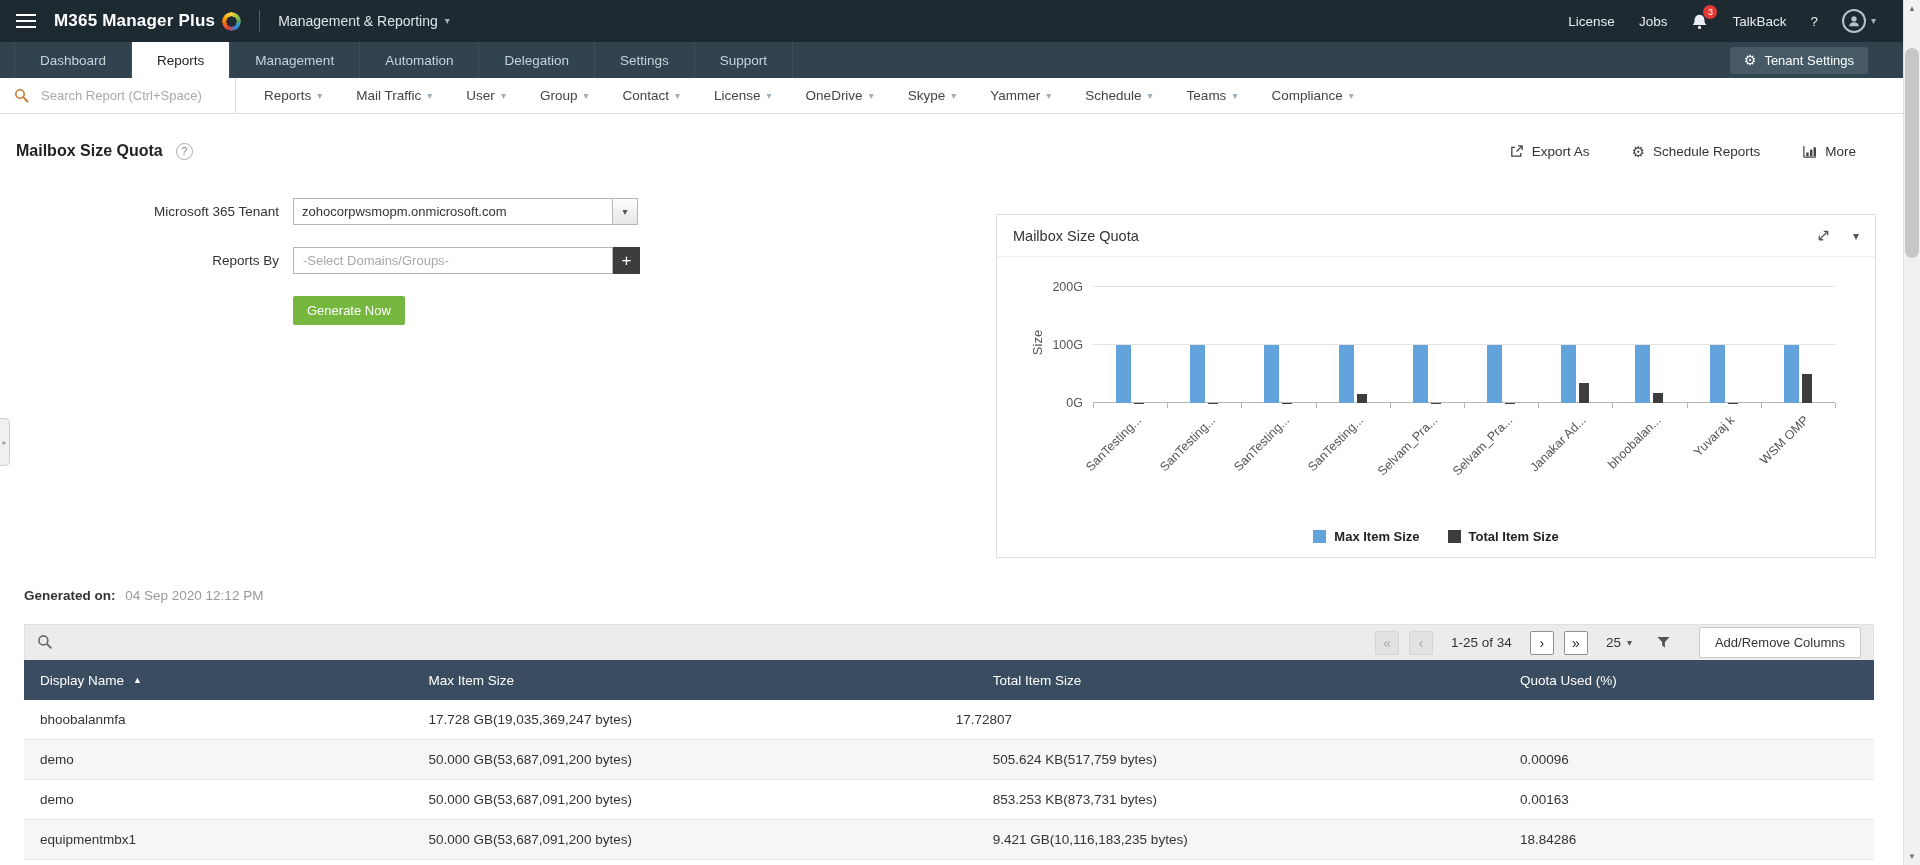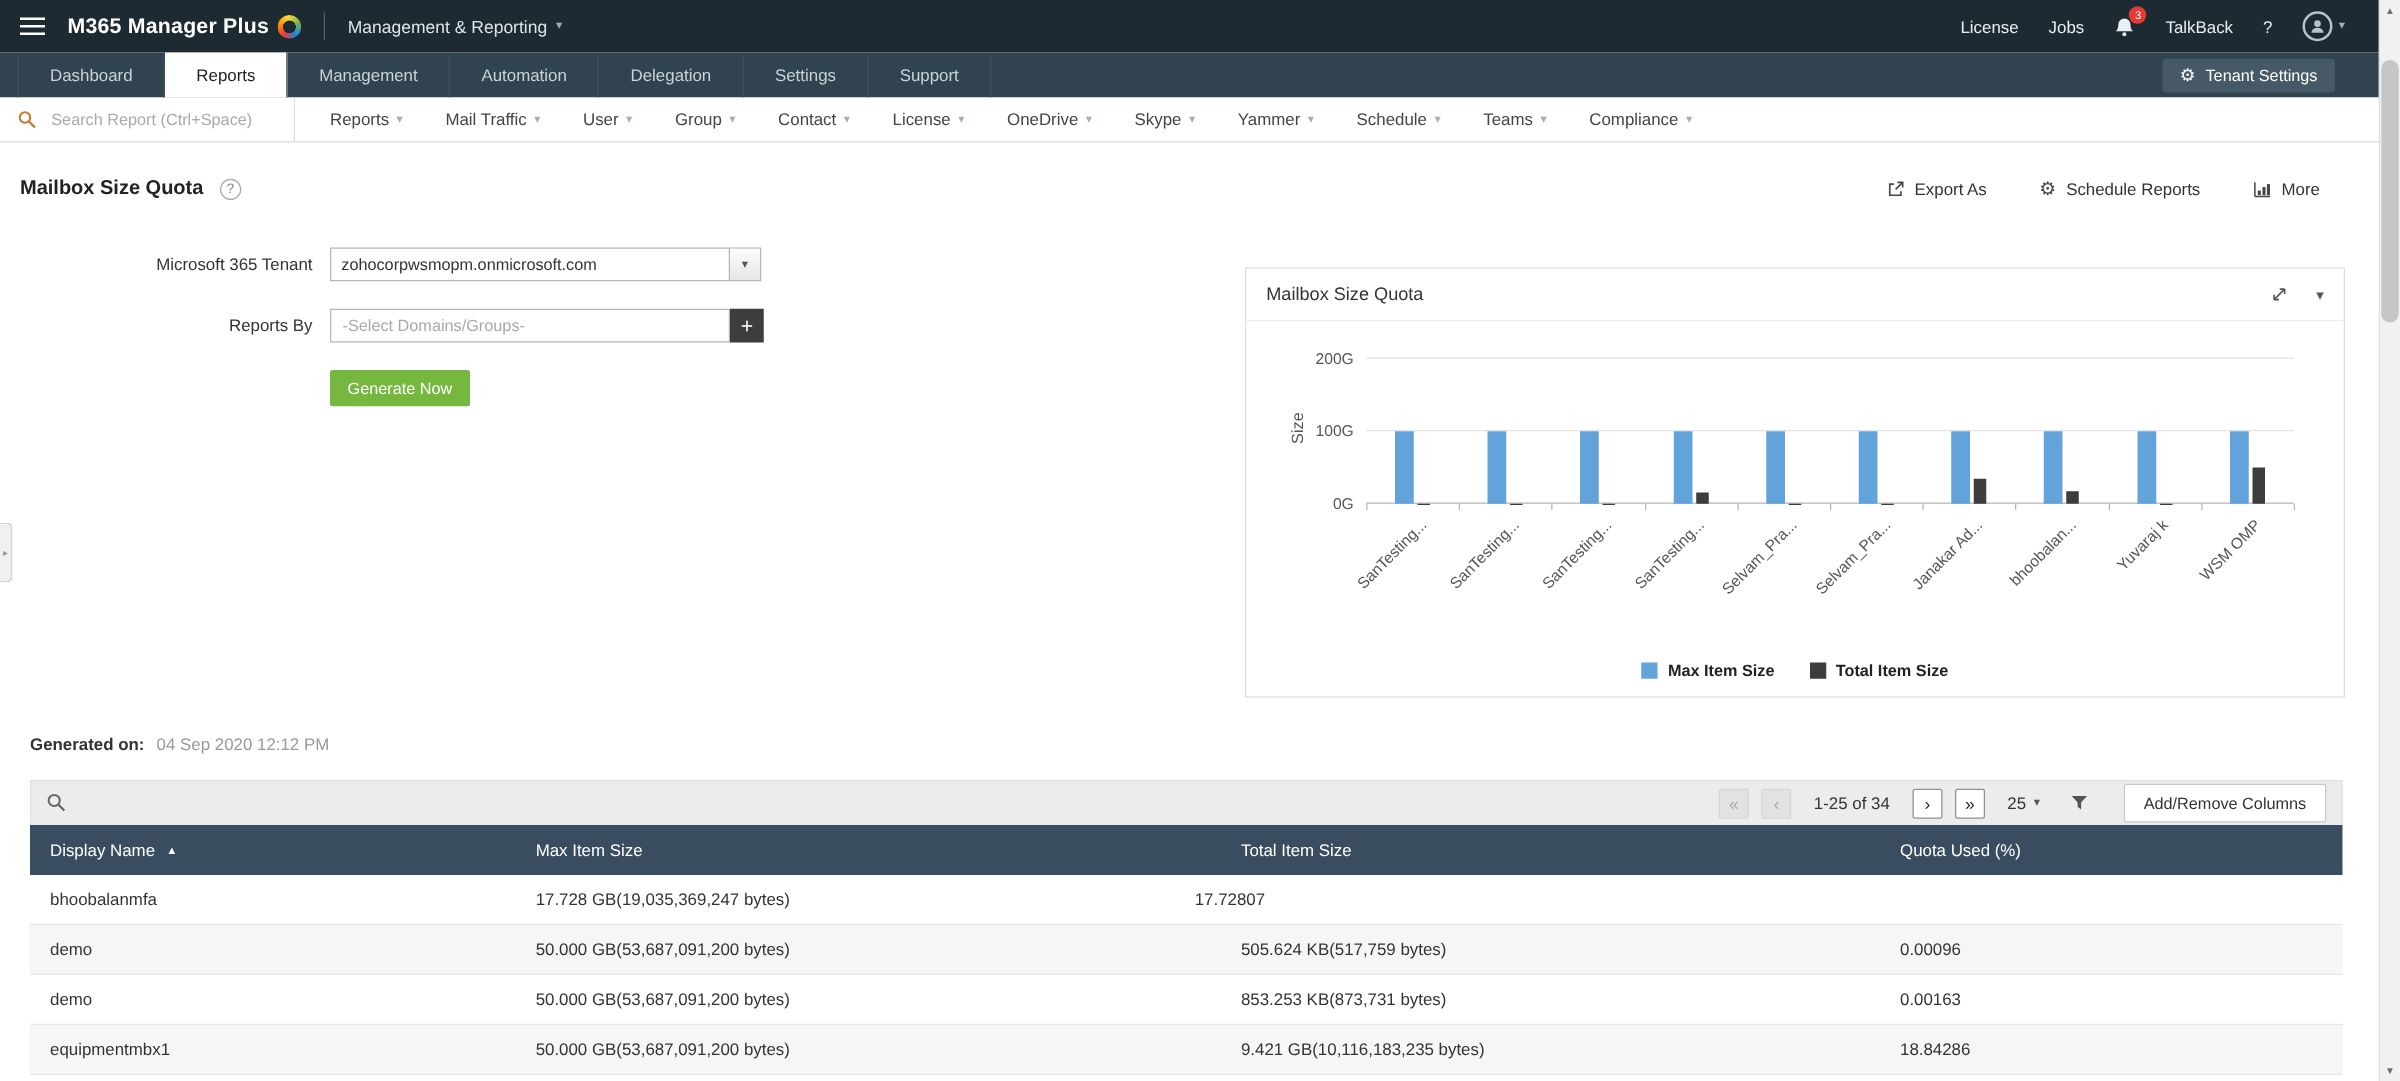--- a/index.html
+++ b/index.html
@@ -48,21 +48,21 @@
 
   
   .page-header { display:flex; align-items:center; padding:28px 16px 8px; }
   .page-title { font-size:16px; font-weight:bold; color:#222; }
   .help-circle { width:17px; height:17px; border-radius:50%; border:1px solid #aaa; color:#888; font-size:11px;
     display:flex; align-items:center; justify-content:center; margin-left:13px; cursor:pointer; }
   .page-actions { margin-left:auto; display:flex; gap:42px; margin-right:48px; font-size:13.5px; color:#333; }
   .action { display:flex; align-items:flex-start; gap:8px; cursor:pointer; }
 
   
-  .form-area { margin-top:30px; padding-left:92px; }
+  .form-area { margin-top:30px; padding-left:92px;margin-left:29px; }
   .form-row { display:flex; align-items:center; margin-bottom:22px; }
   .form-label { width:158px; text-align:right; margin-right:14px; font-size:13.5px; color:#333; }
   .select-box { width:345px; height:27px; border:1px solid #b7b7b7; display:flex; align-items:stretch; background:#fff; cursor:pointer; }
   .select-value { flex:1; padding:0 8px; font-size:13px; color:#333; display:flex; align-items:center; white-space:nowrap; overflow:hidden; }
   .select-arrow { width:25px; border-left:1px solid #b7b7b7; background:linear-gradient(#fdfdfd,#e6e6e6); display:flex; align-items:center; justify-content:center; color:#555; }
   .filter-input { width:320px; height:27px; border:1px solid #b7b7b7; padding:0 9px; font-size:13px; color:#333; font-family:inherit; outline:none; }
   .filter-input::placeholder { color:#a9a9a9; }
   .plus-btn { width:27px; height:27px; background:#3d3d3d; color:#fff; font-size:17px; border:none; display:flex; align-items:center; justify-content:center; cursor:pointer; }
   .generate-row { margin-top:22px; }
   .generate-btn { margin-left:172px; background:#76b83f; color:#fff; font-size:13px; padding:7px 14px; border:none; border-radius:2px; cursor:pointer; font-family:inherit; }

